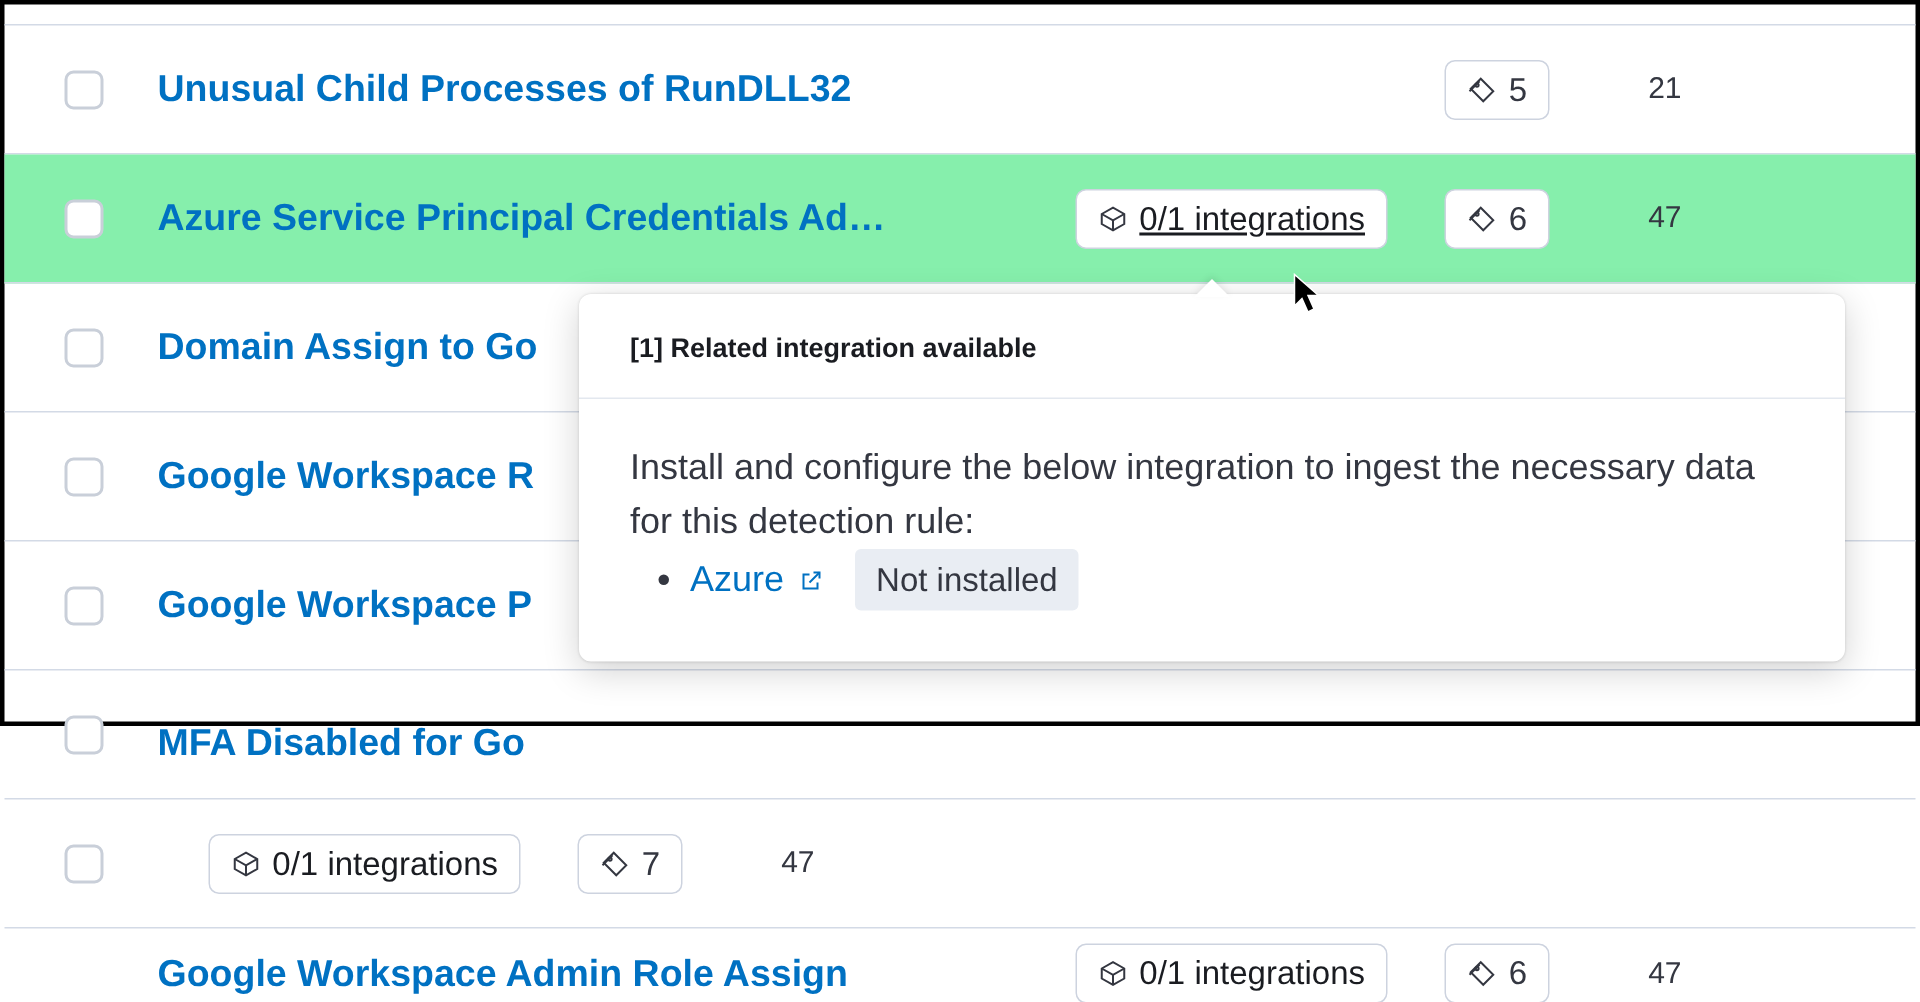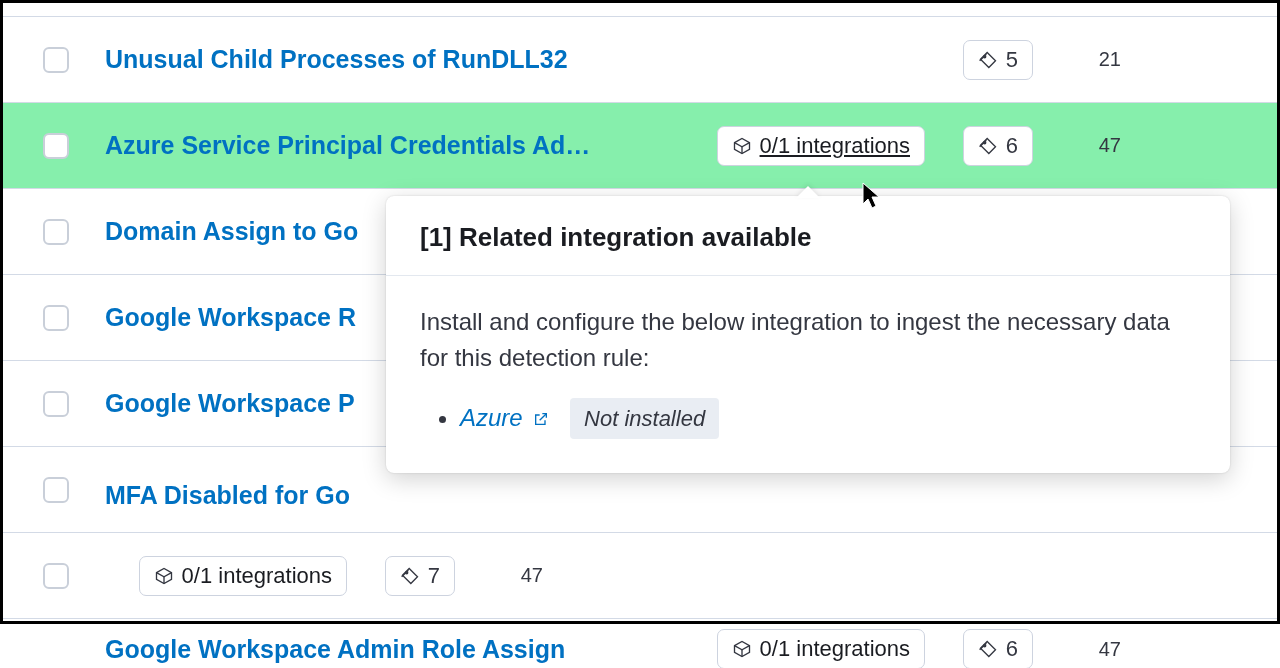--- a/index.html
+++ b/index.html
@@ -1,17 +1,17 @@
 <!DOCTYPE html>
 <html><head>
 <meta charset="utf-8">
 <style>
   * { box-sizing: border-box; margin: 0; padding: 0; }
   html, body { width: 1280px; height: 668px; font-family: -apple-system, BlinkMacSystemFont, "Segoe UI", Helvetica, Arial, sans-serif; overflow: hidden; }
-  .frame { width: 1280px; height: 624px; border: 3px solid #000; position: relative; background: #fff; }
+  .frame { width: 1280px; height: 484px; border: 3px solid #000; position: relative; background: #fff; }
   .table { width: 100%; }
   .row {
     display: flex;
     align-items: center;
     border-bottom: 1px solid #d3dae6;
     padding: 20px 30px 20px 40px;
     gap: 18px;
     min-height: 86px;
   }
   .row.header-cut { border-top: 1px solid #d3dae6; margin-top: -4px; }
@@ -75,31 +75,31 @@
     top:-10px; left:410px;
     width:0;height:0;
     border-left:12px solid transparent;
     border-right:12px solid transparent;
     border-bottom:12px solid #fff;
     filter: drop-shadow(0 -2px 2px rgba(0,0,0,0.08));
   }
   .popover-header {
     padding: 26px 34px 22px 34px;
     border-bottom: 1px solid #e3e8ef;
-    font-size: 26px;
+    font-size: 18px;
     font-weight: 700;
     color: #1a1c21;
   }
   .popover-body {
     padding: 28px 34px 34px 34px;
     font-size: 24px;
     color: #343741;
     line-height: 1.5;
   }
-  .popover-body ul { margin-top: 22px; padding-left: 40px; font-style: italic; }
+  .popover-body ul { padding-left: 40px; }
   .popover-body li { font-size: 24px; }
   .azure-link { color: #0071c2; font-weight: 500; margin-right: 14px; }
   .ext-icon { width:16px; height:16px; stroke:#0071c2; stroke-width:2; fill:none; display:inline-block; vertical-align: -1px; margin-left:4px;}
   .pill {
     display:inline-block;
     background:#e9edf3;
     color:#343741;
     border-radius:4px;
     padding:4px 14px;
     font-size:22px;

